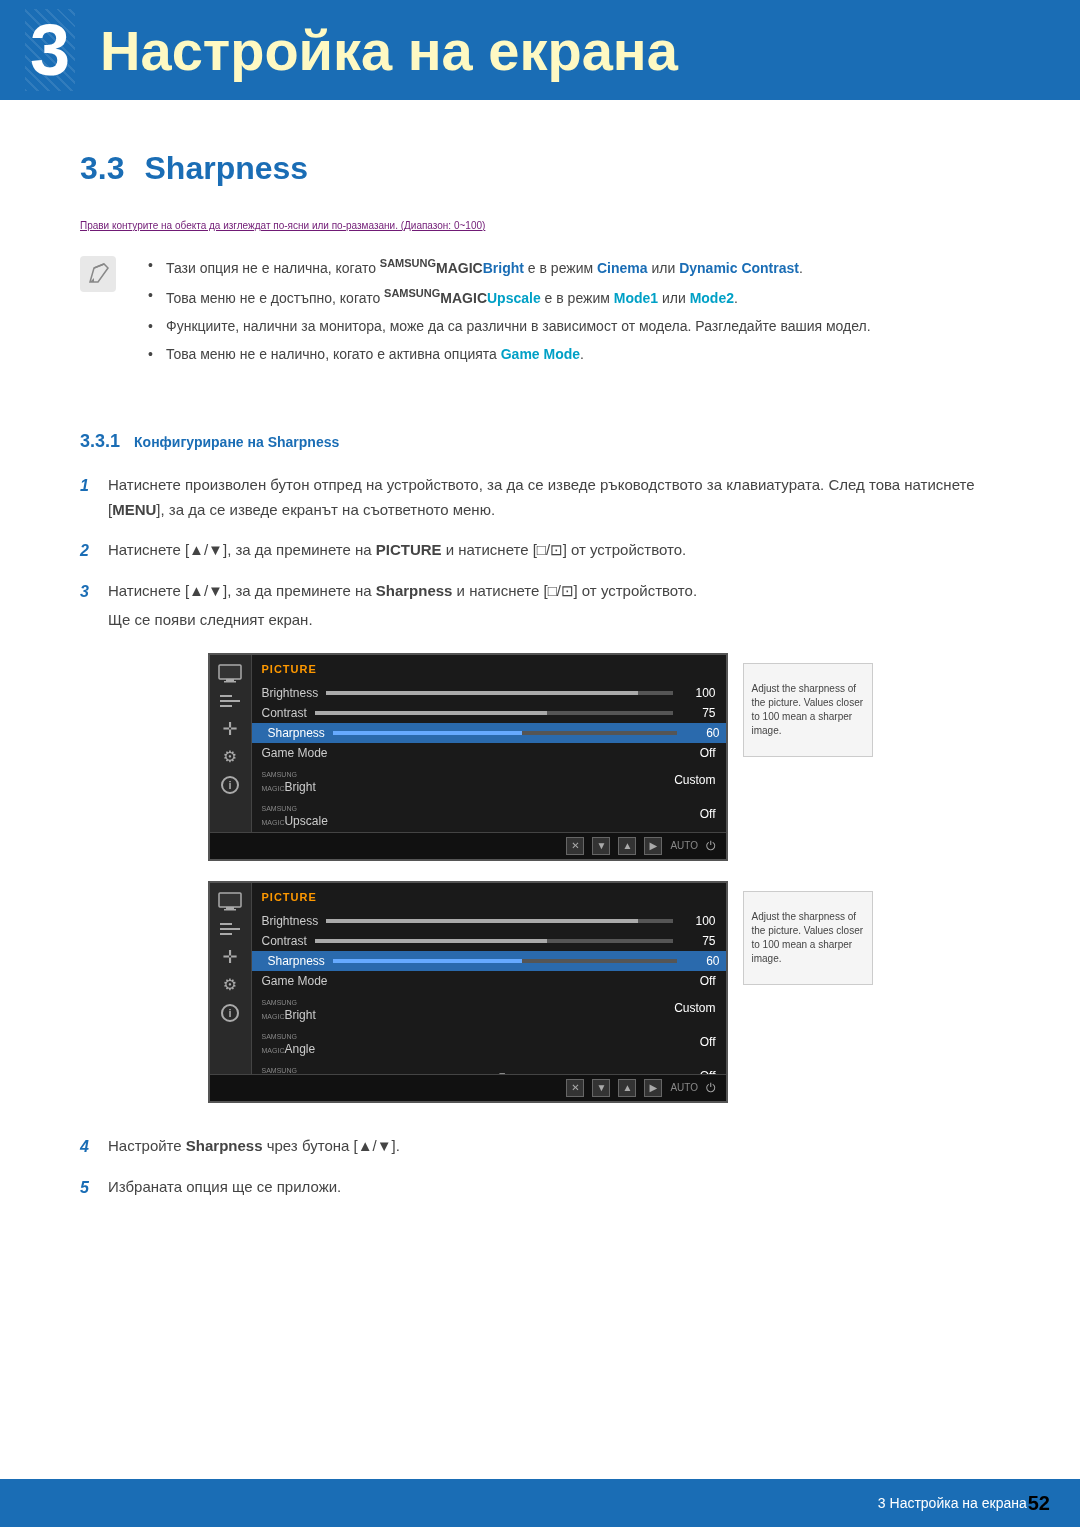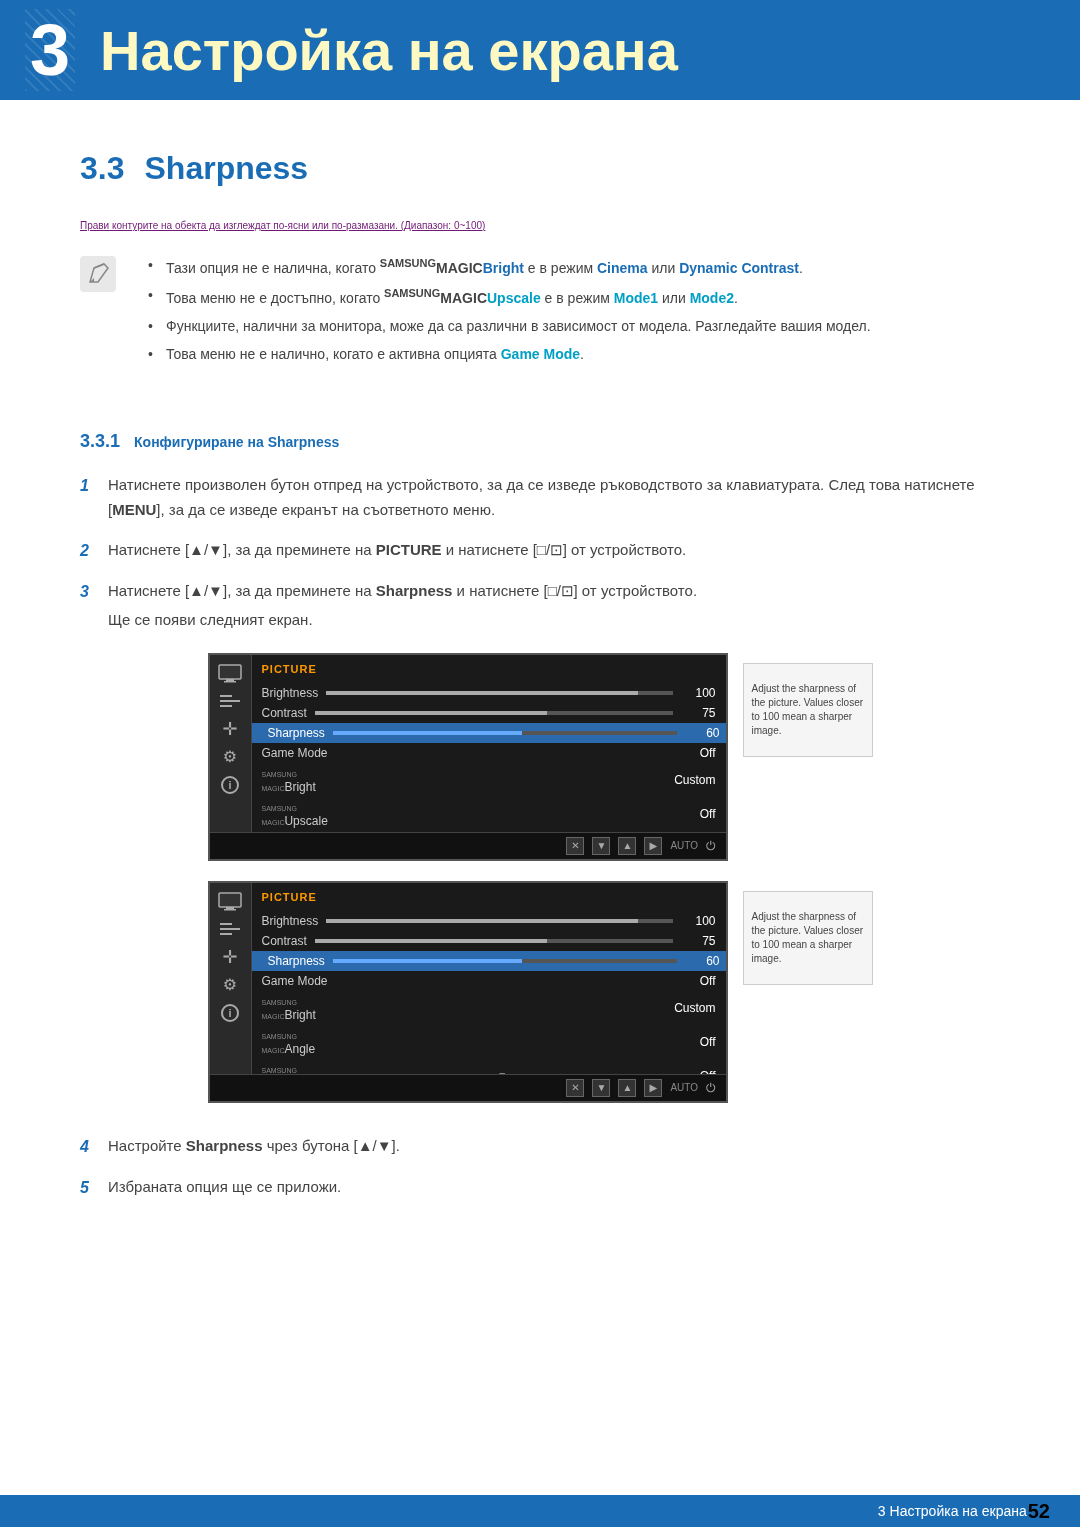--- a/index.html
+++ b/index.html
@@ -325,21 +325,21 @@
       width: 520px;
       margin-right: 145px;
     }
 
     
     .page-footer {
       position: absolute;
       bottom: 0;
       left: 0;
       right: 0;
-      height: 32px;
+      height: 48px;
       background: #1a6db5;
       display: flex;
       align-items: center;
       justify-content: flex-end;
       padding-right: 30px;
     }
 
     .footer-text {
       color: #fff;
       font-size: 14px;

